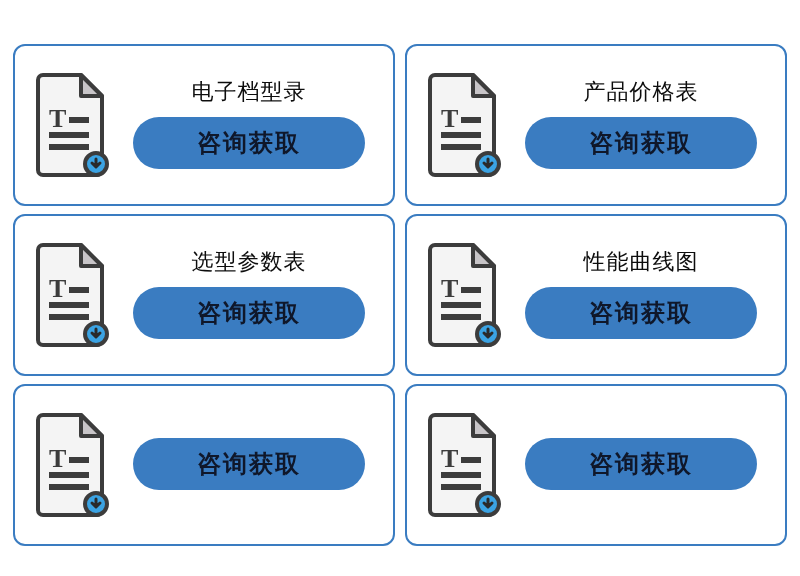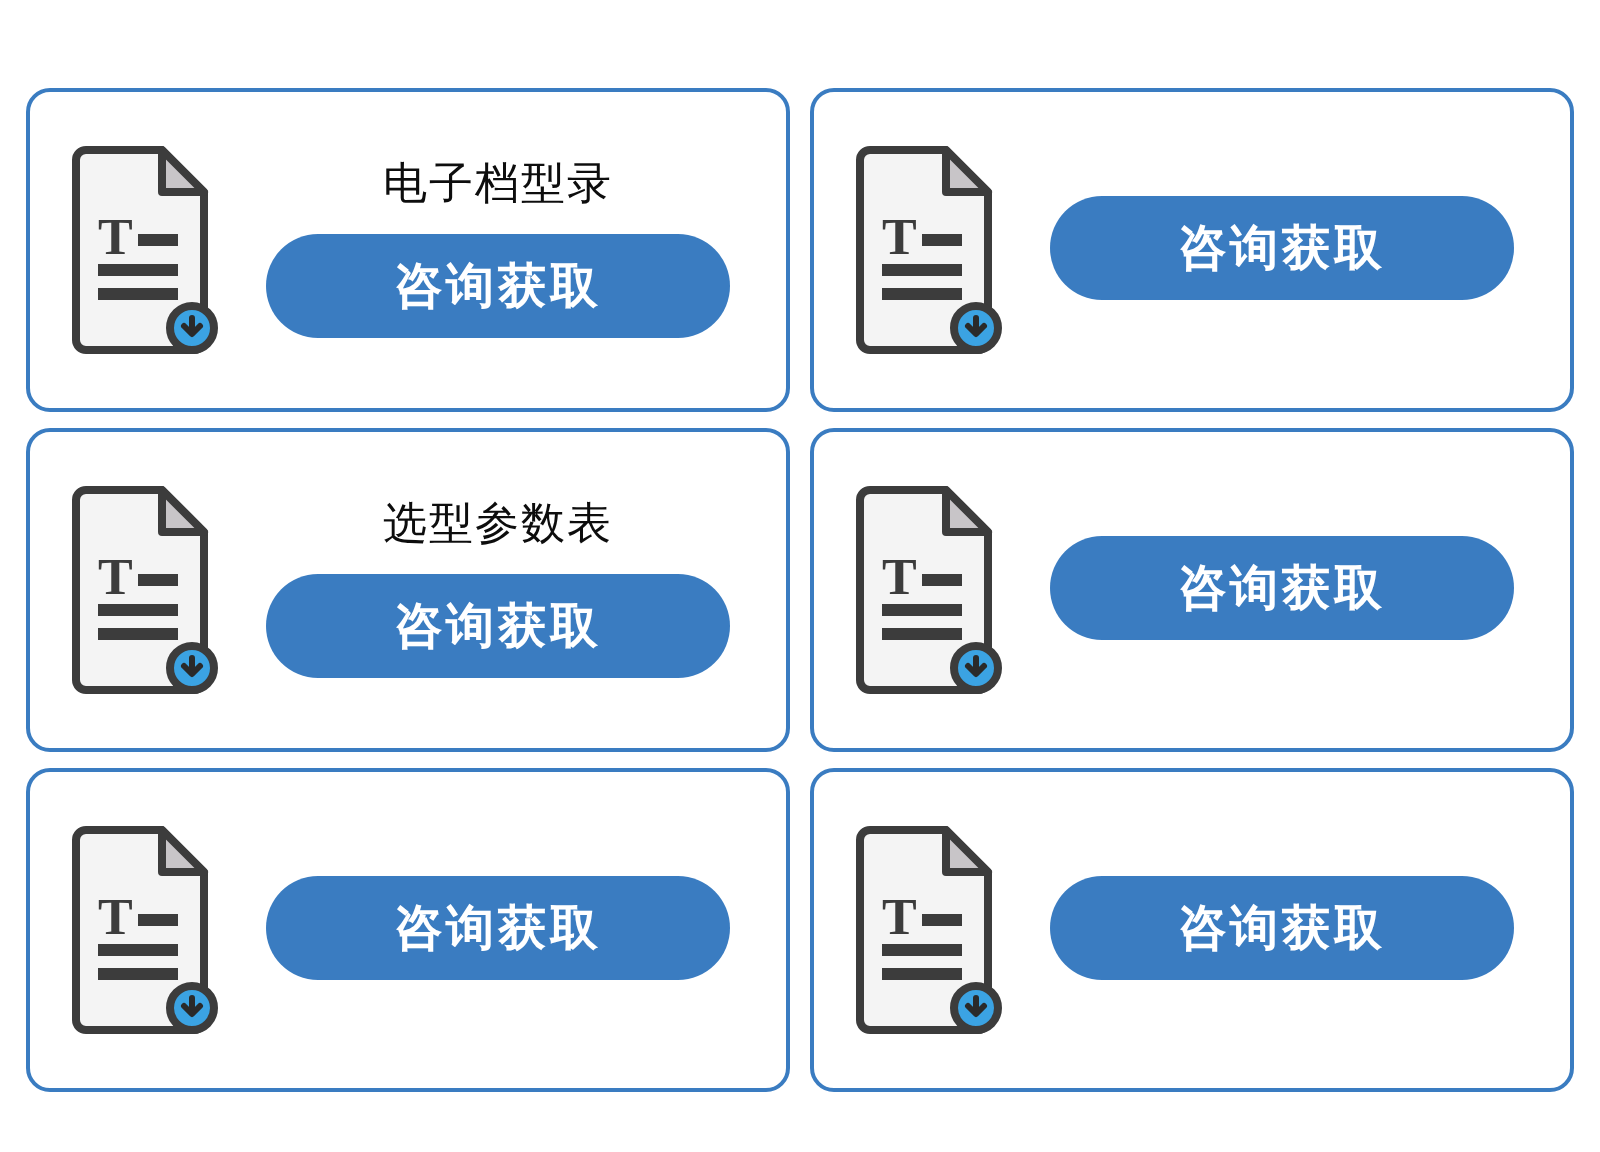--- a/index.html
+++ b/index.html
@@ -68,21 +68,21 @@
     letter-spacing: 1px;
     margin-bottom: 12px;
     white-space: nowrap;
   }
   .cta-button {
     width: 232px;
     height: 52px;
     border: none;
     border-radius: 26px;
     background: #3a7cc1;
-    color: #ffffff;
+    color: #0f172a;
     font-family: "Liberation Sans", "DejaVu Sans", sans-serif;
     font-size: 24px;
     font-weight: bold;
     letter-spacing: 2px;
     cursor: pointer;
     display: flex;
     align-items: center;
     justify-content: center;
     padding: 0;
   }
@@ -118,20 +118,21 @@
         <path d="M48 2 l21 21 h-21 z" fill="#c8c5c8" stroke="#3c3c3c" stroke-width="4" stroke-linejoin="round"></path>
         <text x="16" y="54" font-family="'Liberation Serif','DejaVu Serif',serif" font-size="26" font-weight="bold" fill="#3c3c3c">T</text>
         <rect x="36" y="44" width="20" height="6" fill="#3c3c3c"></rect>
         <rect x="16" y="59" width="40" height="6" fill="#3c3c3c"></rect>
         <rect x="16" y="71" width="40" height="6" fill="#3c3c3c"></rect>
         <circle cx="63" cy="91" r="11" fill="#3ba3e3" stroke="#3c3c3c" stroke-width="4"></circle>
         <path d="M63 86 v7 M59 90 l4 4 l4 -4" stroke="#2a2a2a" stroke-width="3" fill="none" stroke-linecap="round" stroke-linejoin="round"></path>
       </svg>
     </div>
     <div class="card-body">
+      <div class="card-title">产品价格表</div>
       <button class="cta-button">咨询获取</button>
     </div>
   </div>
 
   <div class="card">
     <div class="doc-icon">
       <svg viewBox="0 0 78 104" xmlns="http://www.w3.org/2000/svg">
         <path d="M5 7 a5 5 0 0 1 5 -5 h38 l21 21 v74 a5 5 0 0 1 -5 5 h-54 a5 5 0 0 1 -5 -5 z" fill="#f4f4f4" stroke="#3c3c3c" stroke-width="4" stroke-linejoin="round"></path>
         <path d="M48 2 l21 21 h-21 z" fill="#c8c5c8" stroke="#3c3c3c" stroke-width="4" stroke-linejoin="round"></path>
         <text x="16" y="54" font-family="'Liberation Serif','DejaVu Serif',serif" font-size="26" font-weight="bold" fill="#3c3c3c">T</text>
@@ -155,20 +156,21 @@
         <path d="M48 2 l21 21 h-21 z" fill="#c8c5c8" stroke="#3c3c3c" stroke-width="4" stroke-linejoin="round"></path>
         <text x="16" y="54" font-family="'Liberation Serif','DejaVu Serif',serif" font-size="26" font-weight="bold" fill="#3c3c3c">T</text>
         <rect x="36" y="44" width="20" height="6" fill="#3c3c3c"></rect>
         <rect x="16" y="59" width="40" height="6" fill="#3c3c3c"></rect>
         <rect x="16" y="71" width="40" height="6" fill="#3c3c3c"></rect>
         <circle cx="63" cy="91" r="11" fill="#3ba3e3" stroke="#3c3c3c" stroke-width="4"></circle>
         <path d="M63 86 v7 M59 90 l4 4 l4 -4" stroke="#2a2a2a" stroke-width="3" fill="none" stroke-linecap="round" stroke-linejoin="round"></path>
       </svg>
     </div>
     <div class="card-body">
+      <div class="card-title">性能曲线图</div>
       <button class="cta-button">咨询获取</button>
     </div>
   </div>
 
   <div class="card">
     <div class="doc-icon">
       <svg viewBox="0 0 78 104" xmlns="http://www.w3.org/2000/svg">
         <path d="M5 7 a5 5 0 0 1 5 -5 h38 l21 21 v74 a5 5 0 0 1 -5 5 h-54 a5 5 0 0 1 -5 -5 z" fill="#f4f4f4" stroke="#3c3c3c" stroke-width="4" stroke-linejoin="round"></path>
         <path d="M48 2 l21 21 h-21 z" fill="#c8c5c8" stroke="#3c3c3c" stroke-width="4" stroke-linejoin="round"></path>
         <text x="16" y="54" font-family="'Liberation Serif','DejaVu Serif',serif" font-size="26" font-weight="bold" fill="#3c3c3c">T</text>

